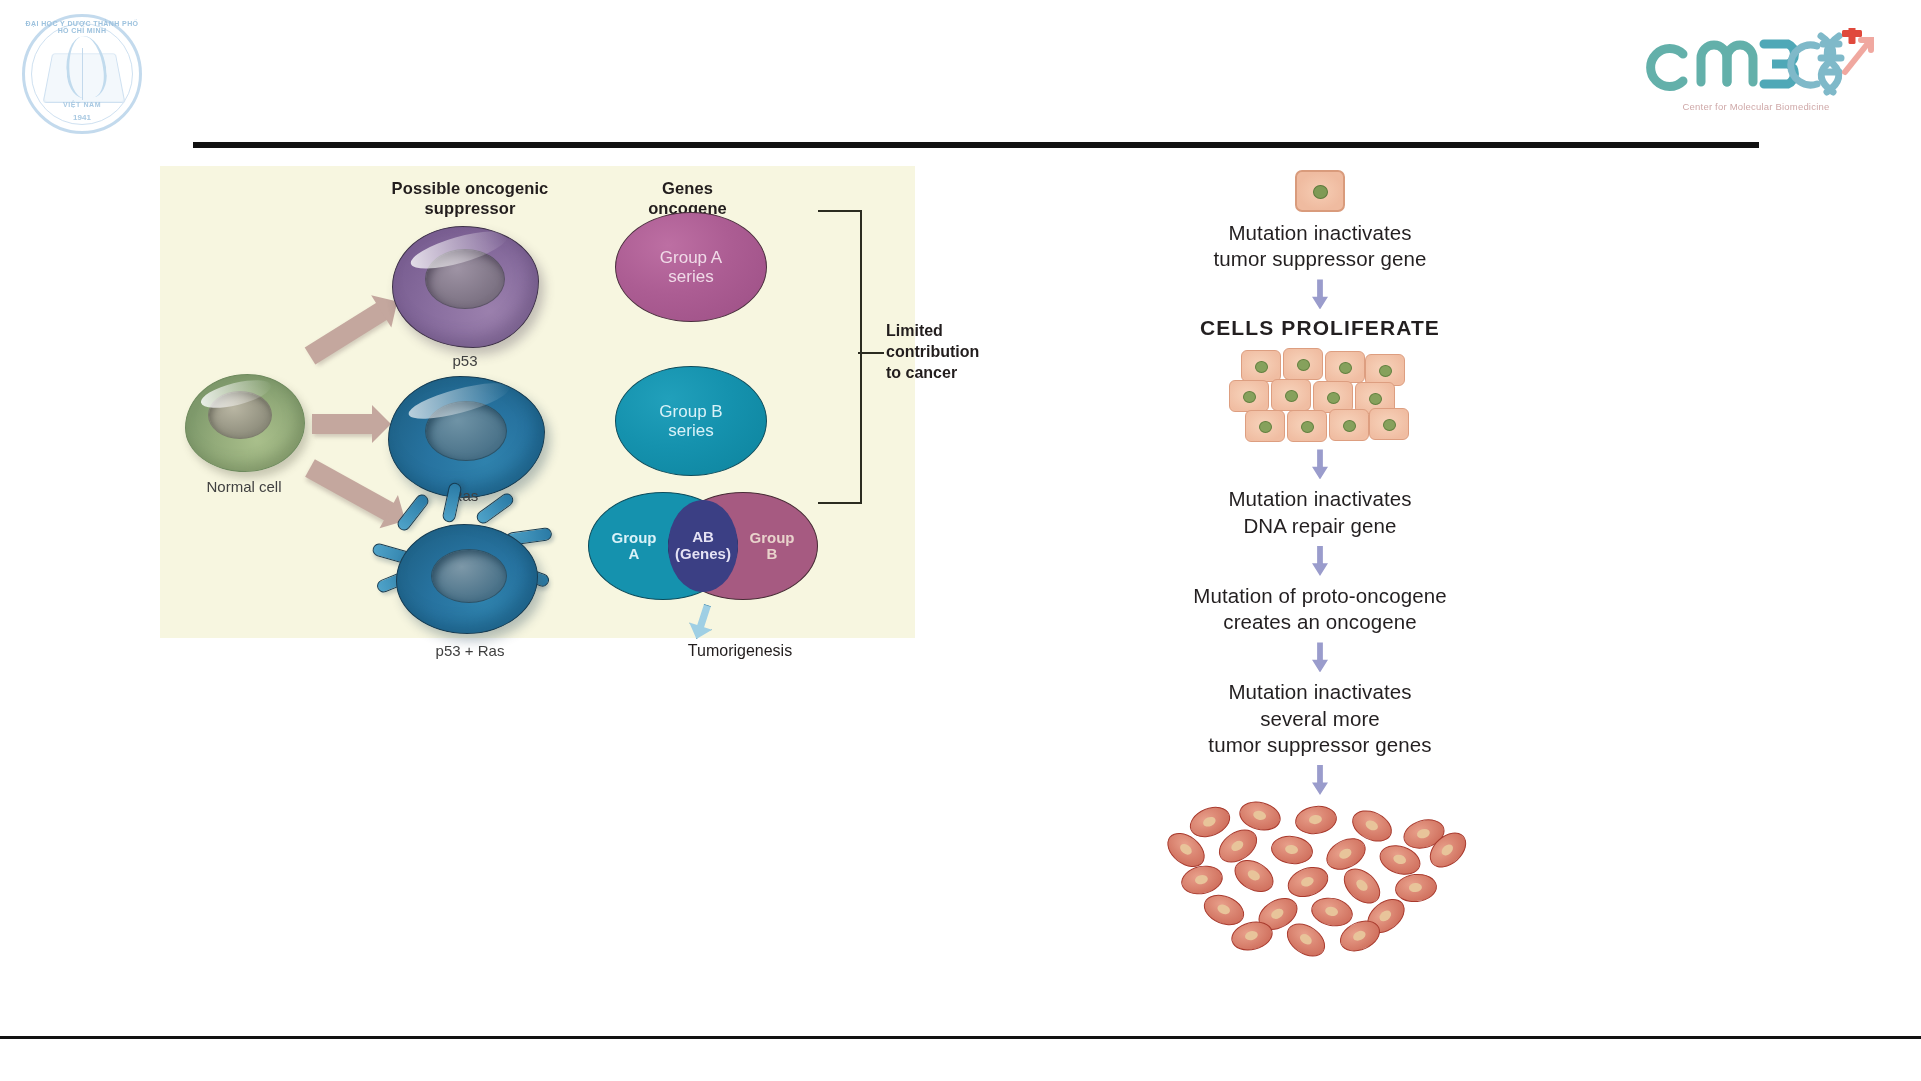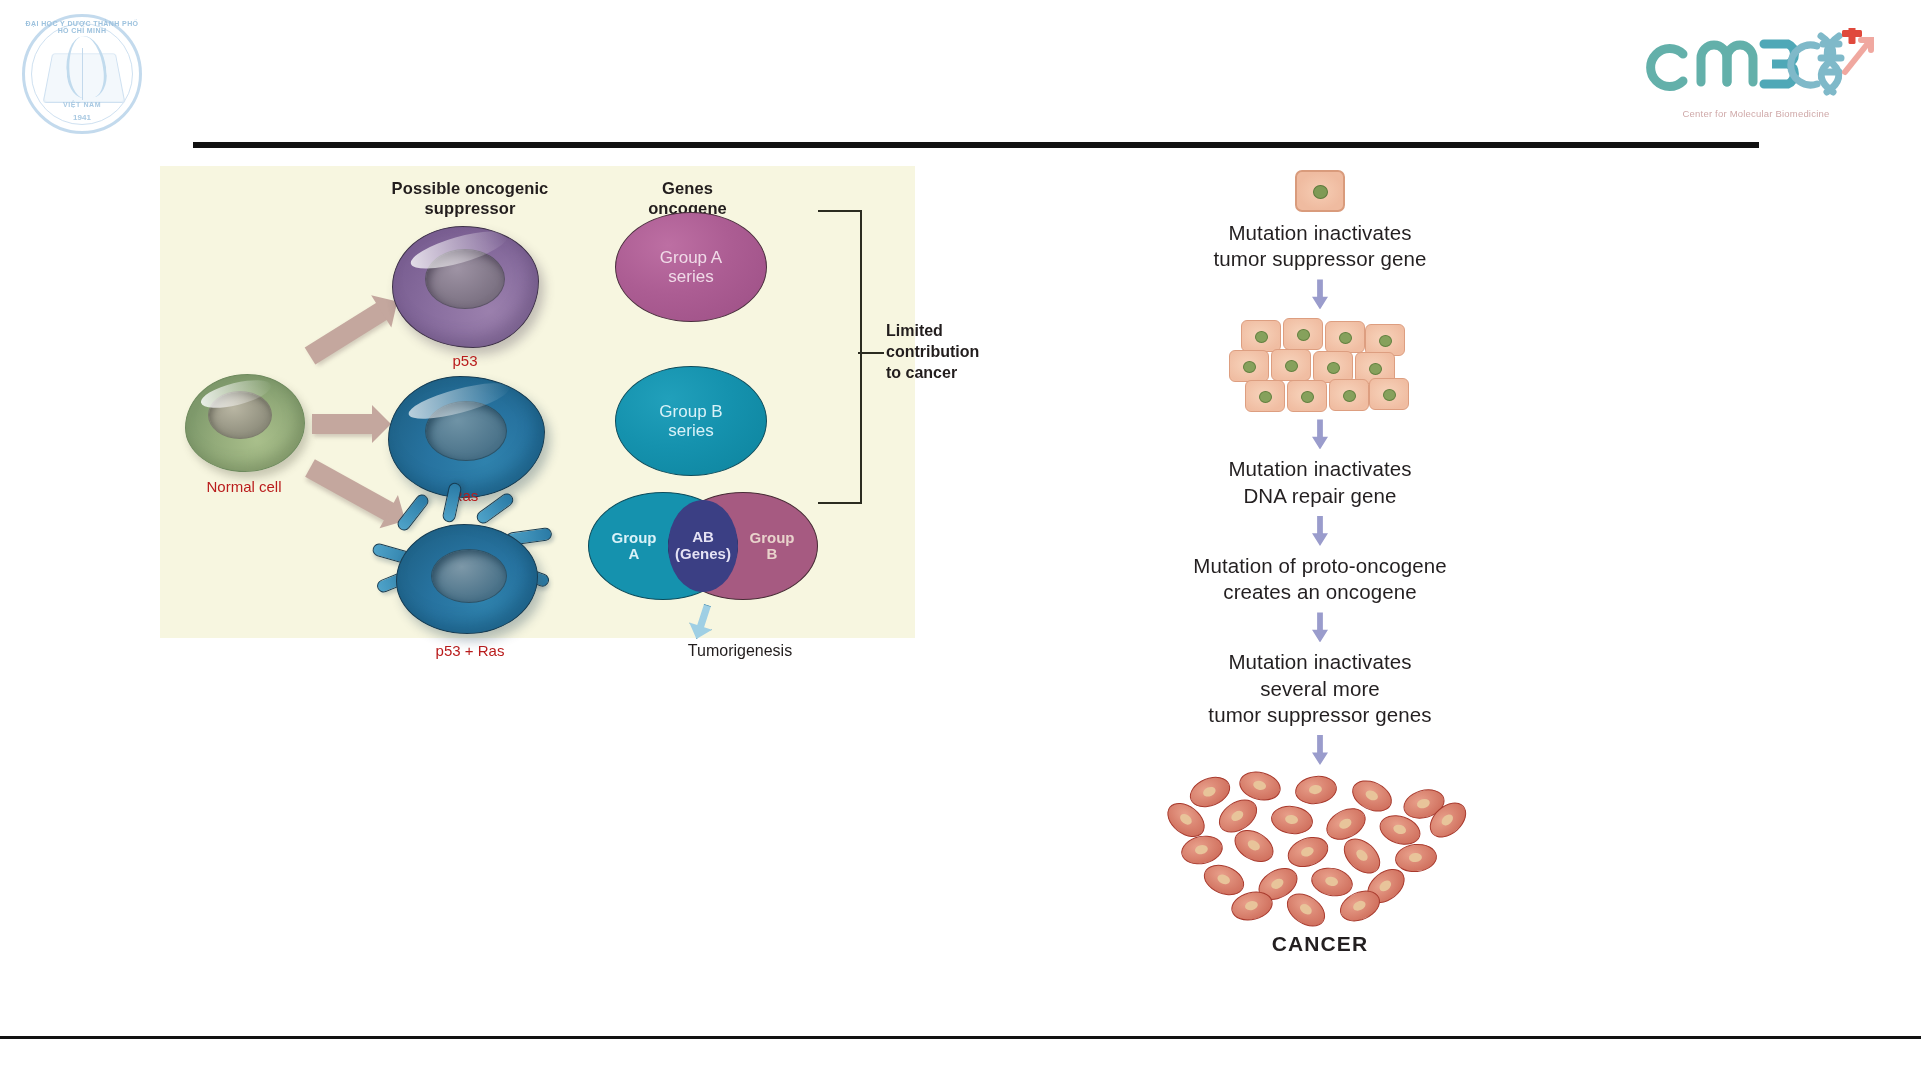--- a/index.html
+++ b/index.html
@@ -51,21 +51,21 @@
     font-size:8px;color:#a9c9e2;font-weight:bold;
   }
 
   #logo-right{
     position:absolute;right:40px;top:22px;width:250px;height:105px;
   }
   #logo-right .wordmark{
     position:absolute;left:0;top:6px;width:100%;height:72px;
   }
   #logo-right .cmbcap{
-    position:absolute;left:0;bottom:8px;width:100%;text-align:center;
+    position:absolute;left:0;bottom:15px;width:100%;text-align:center;
     font-size:9.5px;color:#cfa8a8;letter-spacing:.2px;
   }
 
   
   #rule-top{
     position:absolute;left:193px;top:142px;width:1566px;height:6px;background:#111;
   }
   #rule-bottom{
     position:absolute;left:0;top:1036px;width:1921px;height:3px;background:#111;
   }
@@ -99,21 +99,21 @@
     box-shadow:inset 2px 3px 7px rgba(60,60,50,.5);
     border:1px solid #7d7c6d;
   }
   .cell-normal .hl{
     position:absolute;left:14px;top:8px;width:72px;height:22px;
     border-radius:50%;
     background:linear-gradient(100deg,rgba(255,255,255,.85),rgba(255,255,255,0));
     transform:rotate(-14deg);
   }
   .label-cell{
-    position:absolute;text-align:center;color:#b91c1c;font-size:15px;
+    position:absolute;text-align:center;color:#404040;font-size:15px;
   }
   #label-normal{left:8px;top:312px;width:152px;}
 
   
   .cell-p53{
     position:absolute;left:232px;top:60px;width:145px;height:120px;
     border-radius:48% 52% 45% 55%/50% 45% 55% 50%;
     background:
       radial-gradient(ellipse at 66% 70%, #9b80ad 0%, #8a6fa0 40%, #7a5f92 75%),
       linear-gradient(145deg,#d8cbe2 0%,#a98cbb 50%,#7d6294 100%);
@@ -422,20 +422,21 @@
 
 <div id="fig-right">
 
   <div class="single-cell"></div>
 
   <div class="flow-text" style="margin-top: 8px; white-space: pre-line;">Mutation inactivates
 tumor suppressor gene</div>
 
   <div class="down-arrow"></div>
 
+  <div class="flow-bold">CELLS PROLIFERATE</div>
 
   <div class="cell-cluster">
     <div class="cc" style="left:16px;top:4px;"></div>
     <div class="cc" style="left:58px;top:2px;"></div>
     <div class="cc" style="left:100px;top:5px;"></div>
     <div class="cc" style="left:140px;top:8px;"></div>
     <div class="cc" style="left:4px;top:34px;"></div>
     <div class="cc" style="left:46px;top:33px;"></div>
     <div class="cc" style="left:88px;top:35px;"></div>
     <div class="cc" style="left:130px;top:36px;"></div>
@@ -482,14 +483,13 @@
     <div class="tm" style="left:240px;top:72px;transform:rotate(-6deg);"></div>
     <div class="tm" style="left:48px;top:94px;transform:rotate(22deg);"></div>
     <div class="tm" style="left:102px;top:98px;transform:rotate(-30deg);"></div>
     <div class="tm" style="left:156px;top:96px;transform:rotate(12deg);"></div>
     <div class="tm" style="left:210px;top:100px;transform:rotate(-38deg);"></div>
     <div class="tm" style="left:76px;top:120px;transform:rotate(-14deg);"></div>
     <div class="tm" style="left:130px;top:124px;transform:rotate(34deg);"></div>
     <div class="tm" style="left:184px;top:120px;transform:rotate(-24deg);"></div>
   </div>
 
-  <div class="flow-bold" style="margin-top:10px;">CANCER</div>
 </div>
 
 </body></html>

